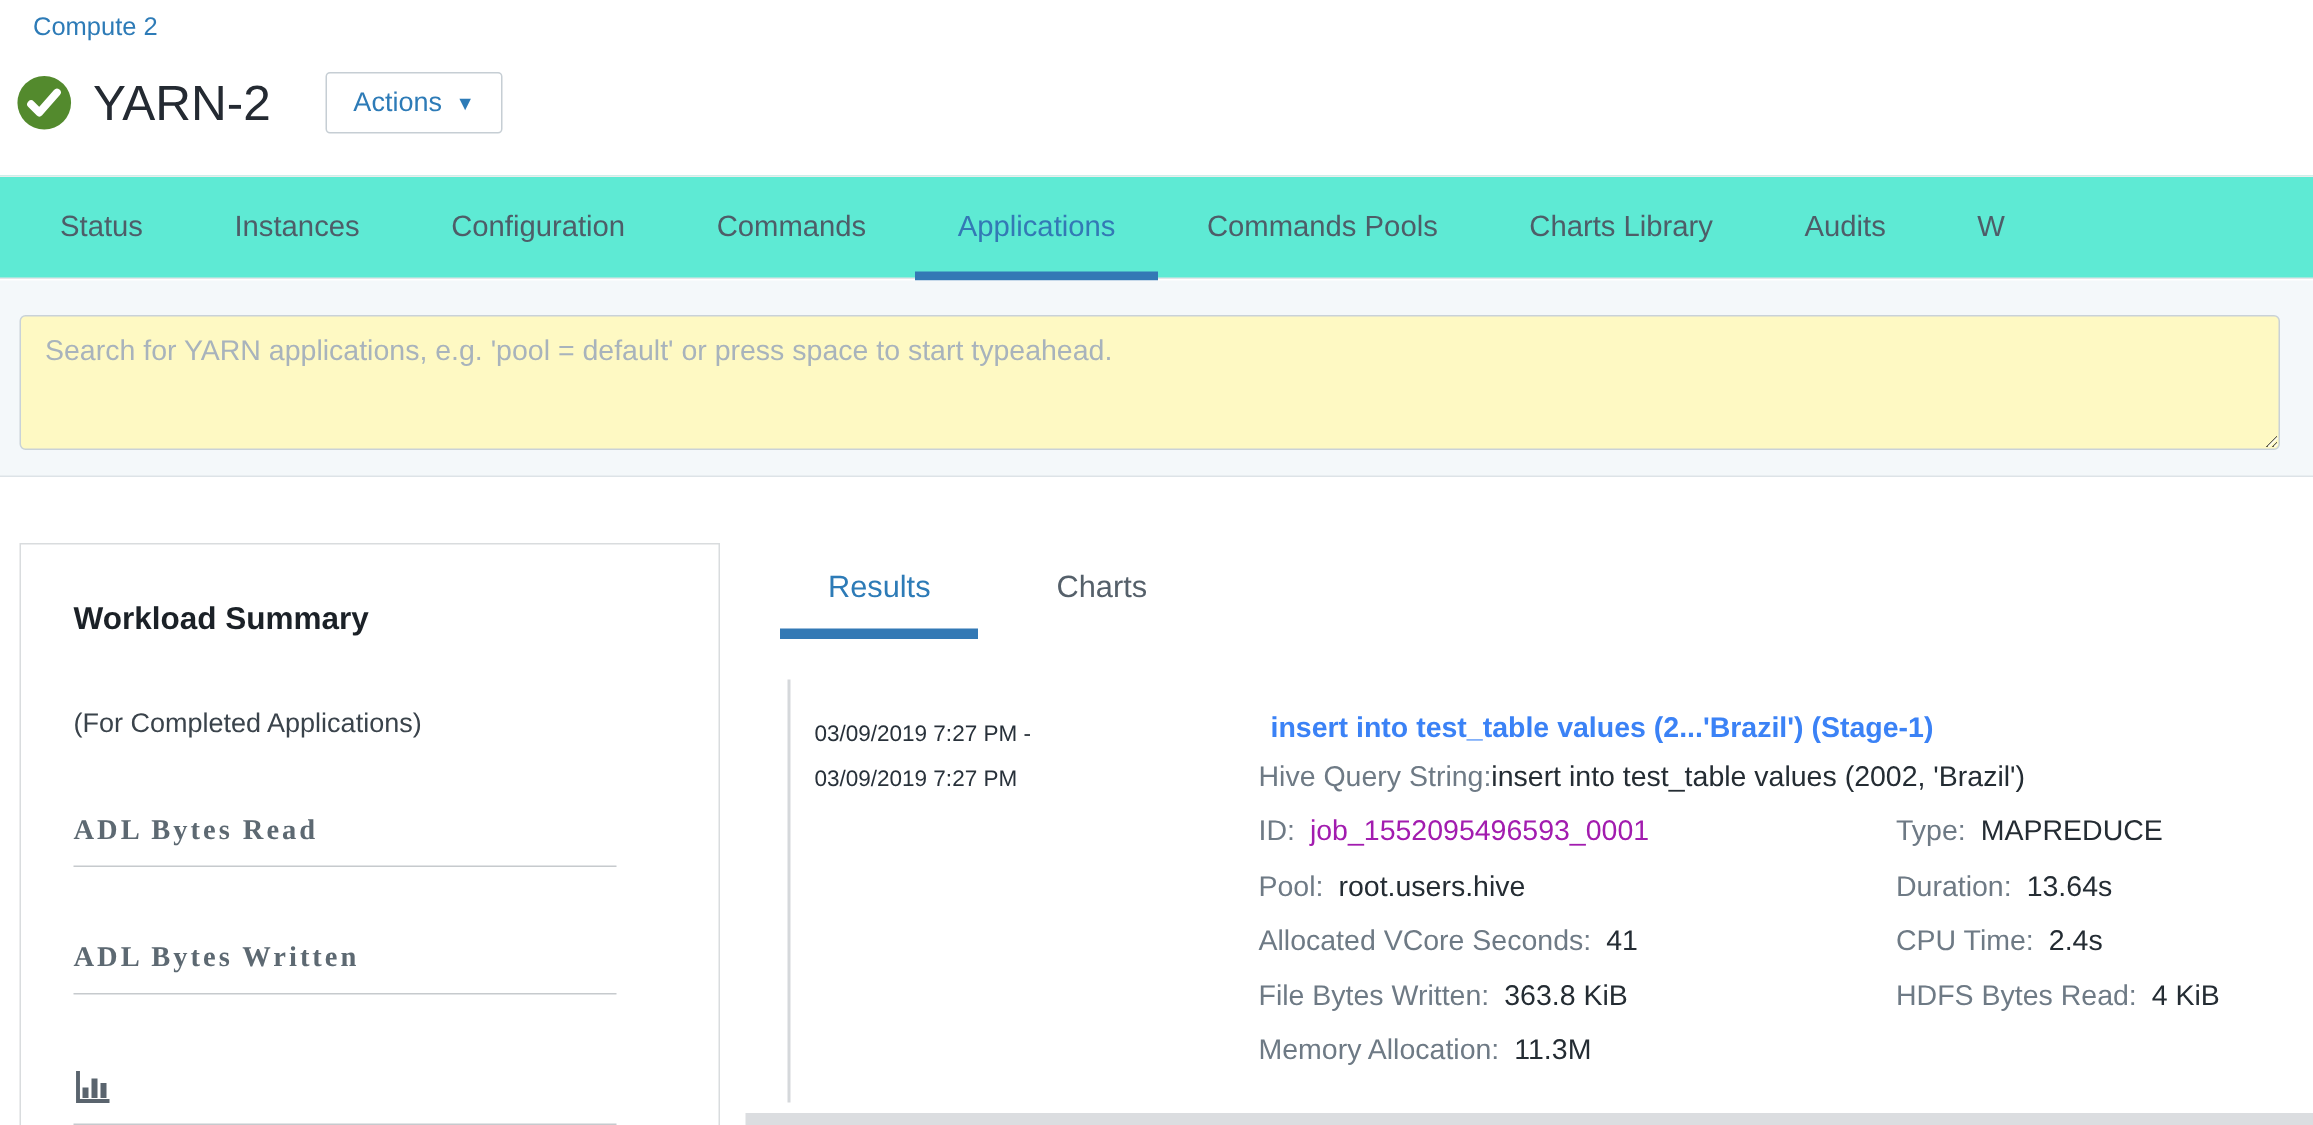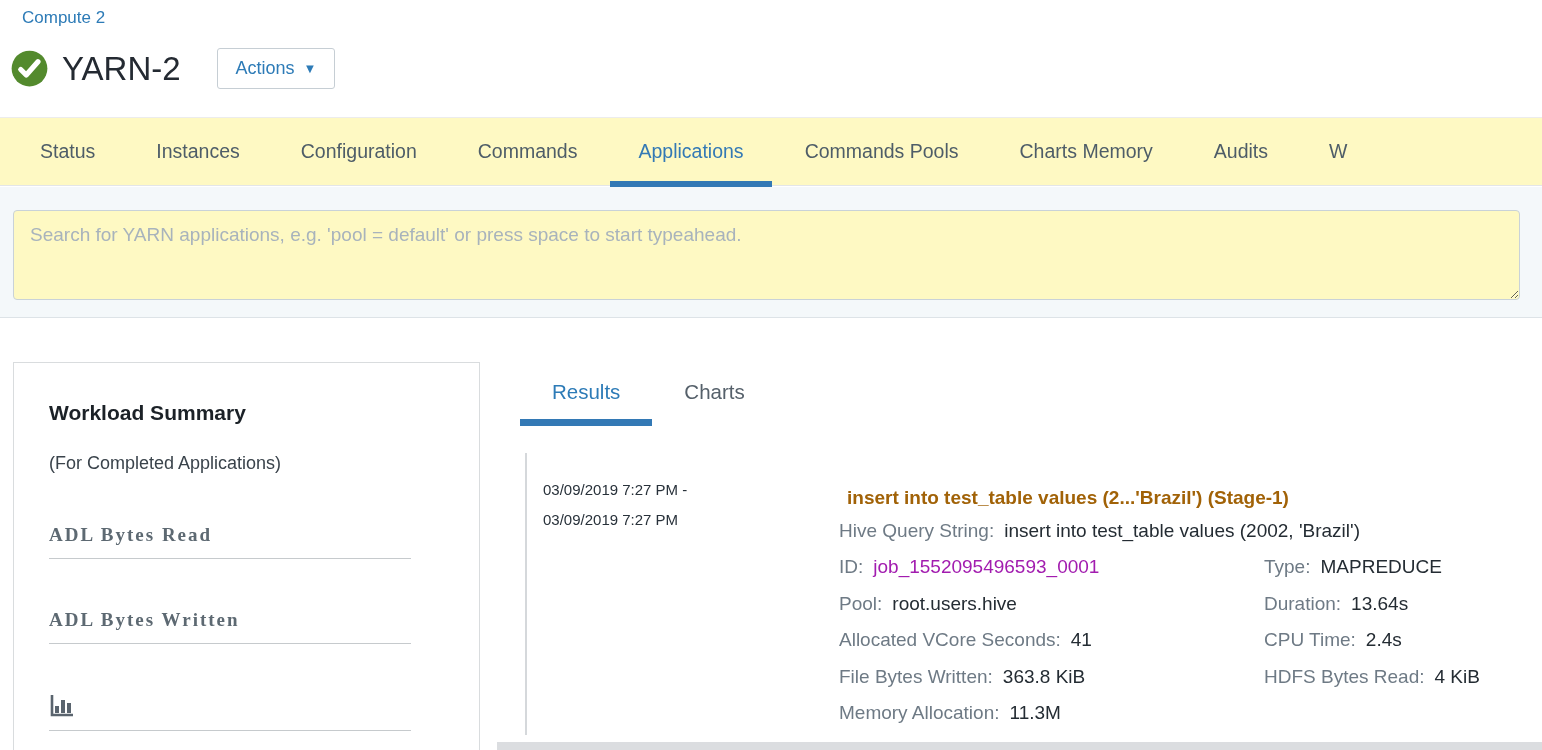--- a/index.html
+++ b/index.html
@@ -29,21 +29,21 @@
     padding:9px 18px; background:#fff;
     border:1px solid #c6ced4; border-radius:3px;
     color:#2d7bb7; font-size:18px; font-family:Liberation Sans, sans-serif; cursor:pointer;
   }
   .actions-btn .caret { font-size:13px; line-height:1; }
 
   
   .nav-tabs {
     position:absolute; top:117px; left:0; right:0; height:69px;
     border-top:1px solid #ececec; border-bottom:1px solid #e3e6e8;
-    display:flex; padding-left:12px; background:#fef9c3;
+    display:flex; padding-left:12px; background:#5eead4;
   }
   .tab {
     height:69px; line-height:66px; padding:0 28px; margin-right:5px;
     font-size:19.5px; color:#4e5d68; cursor:pointer; white-space:nowrap;
   }
   .tab.active { color:#3379b5; border-bottom:6px solid #3379b5; }
 
   
   .search-band {
     position:absolute; top:187px; left:0; right:0; height:131px;
@@ -56,54 +56,54 @@
     font-family:inherit; resize:both;
   }
   .search-input::placeholder { color:#a8b3bc; }
 
   
   .sidebar-card {
     position:absolute; left:13px; top:362px; width:467px; height:420px;
     background:#fff; border:1px solid #d9dcde; padding:38px 35px;
   }
   .ws-title { font-size:21px; font-weight:bold; color:#1b2127; }
-  .ws-sub   { margin-top:28px; font-size:18px; color:#3a434b; }
+  .ws-sub   { margin-top:47px; font-size:18px; color:#3a434b; }
   .metric {
     margin-top:50px; width:362px; padding-bottom:12px;
     border-bottom:1px solid #c6cacd;
     display:flex; align-items:center; gap:11px;
   }
   .metric-label {
     font-size:19px; font-weight:bold; letter-spacing:2px; color:#5d6972;font-family:Liberation Serif, serif;
   }
   .bar-chart-icon { display:inline-block; width:26px; height:24px; cursor:pointer; }
 
   
-  .rtabs { position:absolute; left:520px; top:374px; display:flex; gap:0; }
+  .rtabs { position:absolute; left:520px; top:374px; display:flex; gap:20px; }
   .rtab {
     height:52px; padding:6px 32px 0 32px; font-size:20.5px;
     color:#55606a; cursor:pointer;
   }
   .rtab.active { color:#2d7bb7; border-bottom:7px solid #3379b5; }
 
   .entry {
     position:absolute; left:525px; top:453px; right:8px; height:282px;
     border-left:2px solid #d5d8db;
     display:flex; padding:22px 0 0 16px;
   }
   .entry-dates {
     width:288px; flex-shrink:0;
     font-size:15px; color:#28313a; line-height:30px;
   }
   .entry-details { flex:1; padding-left:8px; }
-  .entry-title { font-size:19px; font-weight:bold; color:#a16207; padding-left:8px;margin-top:12px; }
+  .entry-title { font-size:19px; font-weight:bold; color:#3b82f6; padding-left:8px; }
   .hive-line { margin-top:9px; font-size:19px; line-height:26px; }
   .lbl { color:#6e7a85; }
   .val { color:#242c33; margin-left:10px; }
-  .hive-line .val { margin-left:10px; }
+  .hive-line .val { margin-left:0; }
   .val-link { color:#a21caf; text-decoration:none; cursor:pointer; margin-left:10px;text-align:right; }
   .detail-grid {
     display:grid; grid-template-columns:425px 1fr;
     margin-top:5px; font-size:19px; line-height:36.5px;
   }
 
   .bottom-strip {
     position:absolute; left:497px; right:0; top:742px; height:8px;
     background:#dbdde0;
   }
@@ -127,21 +127,21 @@
   </button>
 </div>
 
 <div class="nav-tabs">
   <div class="tab">Status</div>
   <div class="tab">Instances</div>
   <div class="tab">Configuration</div>
   <div class="tab">Commands</div>
   <div class="tab active">Applications</div>
   <div class="tab">Commands Pools</div>
-  <div class="tab">Charts Memory</div>
+  <div class="tab">Charts Library</div>
   <div class="tab">Audits</div>
   <div class="tab">W</div>
 </div>
 
 <div class="search-band">
   <textarea class="search-input" placeholder="Search for YARN applications, e.g. 'pool = default' or press space to start typeahead." style=""></textarea>
 </div>
 
 <div class="sidebar-card">
   <div class="ws-title">Workload Summary</div>

